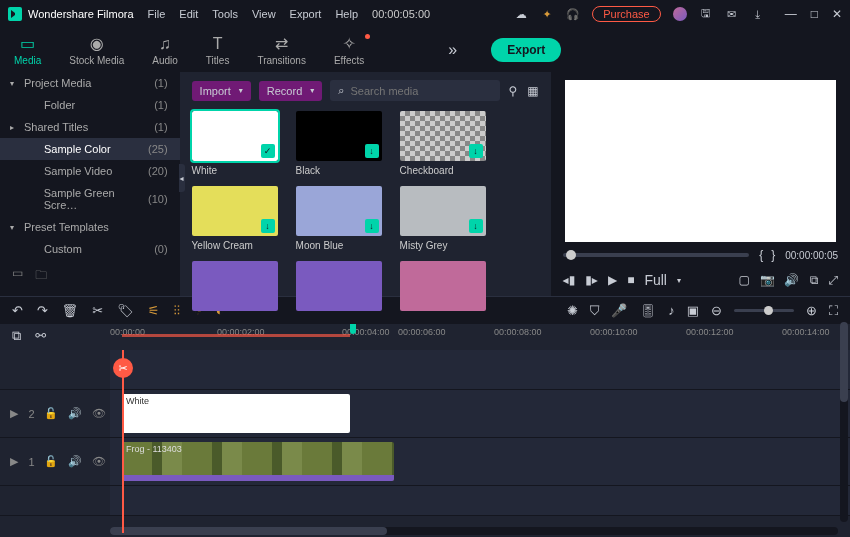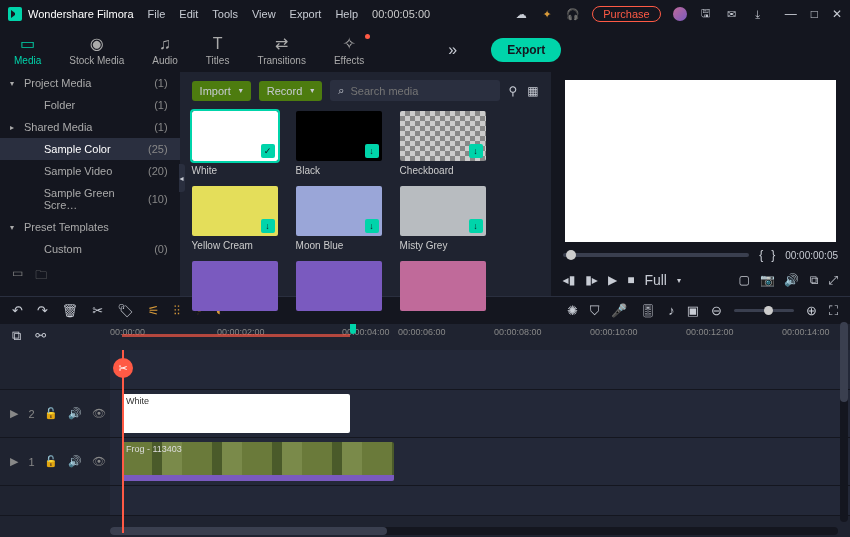--- a/index.html
+++ b/index.html
@@ -30,21 +30,21 @@
 .sidebar { width: 180px; background: #14161f; overflow: hidden; font-size: 11px; }
 .sidebar-item { display: flex; align-items: center; padding: 5px 12px 5px 24px; cursor: pointer; color: #aaa; }
 .sidebar-item .arrow { width: 10px; margin-left: -14px; margin-right: 4px; font-size: 8px; }
 .sidebar-item .count { margin-left: auto; color: #888; }
 .sidebar-item.lvl2 { padding-left: 44px; }
 .sidebar-item.selected { background: #2a2f3f; color: #fff; }
 .sidebar-footer { display: flex; gap: 12px; padding: 6px 12px; color: #888; font-size: 12px; }
 
 .content { flex: 1; background: #1f2330; padding: 8px 12px; position: relative; }
 .content-bar { display: flex; align-items: center; gap: 8px; margin-bottom: 10px; }
-.dd { background: #4d7c0f; padding: 4px 8px; border-radius: 3px; font-size: 11px; display: flex; align-items: center; gap: 8px; cursor: pointer; }
+.dd { background: #701a75; padding: 4px 8px; border-radius: 3px; font-size: 11px; display: flex; align-items: center; gap: 8px; cursor: pointer; }
 .dd .caret { font-size: 8px; }
 .search { flex: 1; background: #2a2f3f; padding: 4px 8px; border-radius: 3px; display: flex; align-items: center; gap: 6px; }
 .search input { background: transparent; border: none; color: #ccc; outline: none; font-size: 11px; flex: 1; }
 .cb-icons { display: flex; gap: 10px; font-size: 12px; }
 
 .grid { display: grid; grid-template-columns: repeat(3, 86px); gap: 10px 18px; }
 .thumb { width: 86px; }
 .thumb-img { width: 86px; height: 50px; border-radius: 2px; position: relative; display: flex; align-items: flex-end; justify-content: flex-end; padding: 3px; }
 .thumb-img.active { outline: 2px solid #00d4aa; }
 .thumb-label { font-size: 10px; margin-top: 4px; color: #ccc; }
@@ -168,21 +168,21 @@
           <span>Project Media</span>
           <span class="count">(1)</span>
         </div>
         <div class="sidebar-item lvl2">
           <span class="arrow"></span>
           <span>Folder</span>
           <span class="count">(1)</span>
         </div>
         <div class="sidebar-item">
           <span class="arrow">▸</span>
-          <span>Shared Media</span>
+          <span>Shared Titles</span>
           <span class="count">(1)</span>
         </div>
         <div class="sidebar-item lvl2 selected">
           <span class="arrow"></span>
           <span>Sample Color</span>
           <span class="count">(25)</span>
         </div>
         <div class="sidebar-item lvl2">
           <span class="arrow"></span>
           <span>Sample Video</span>

